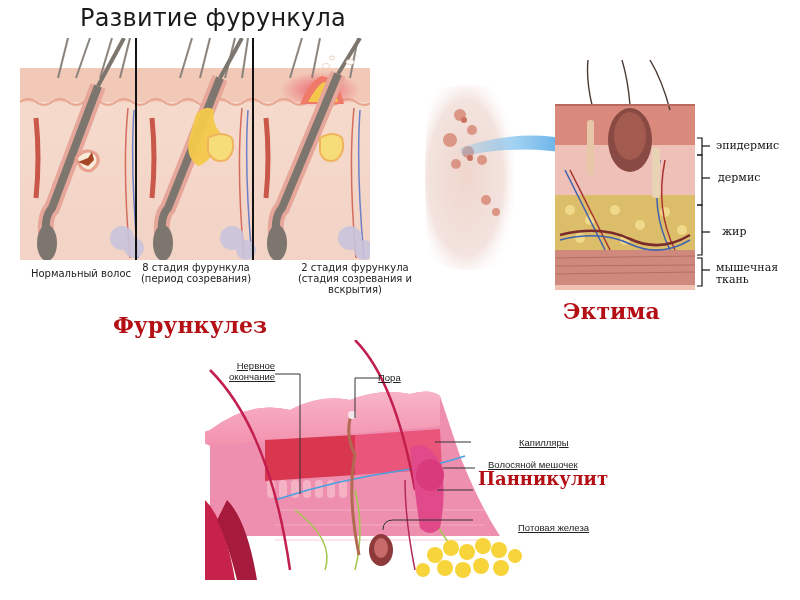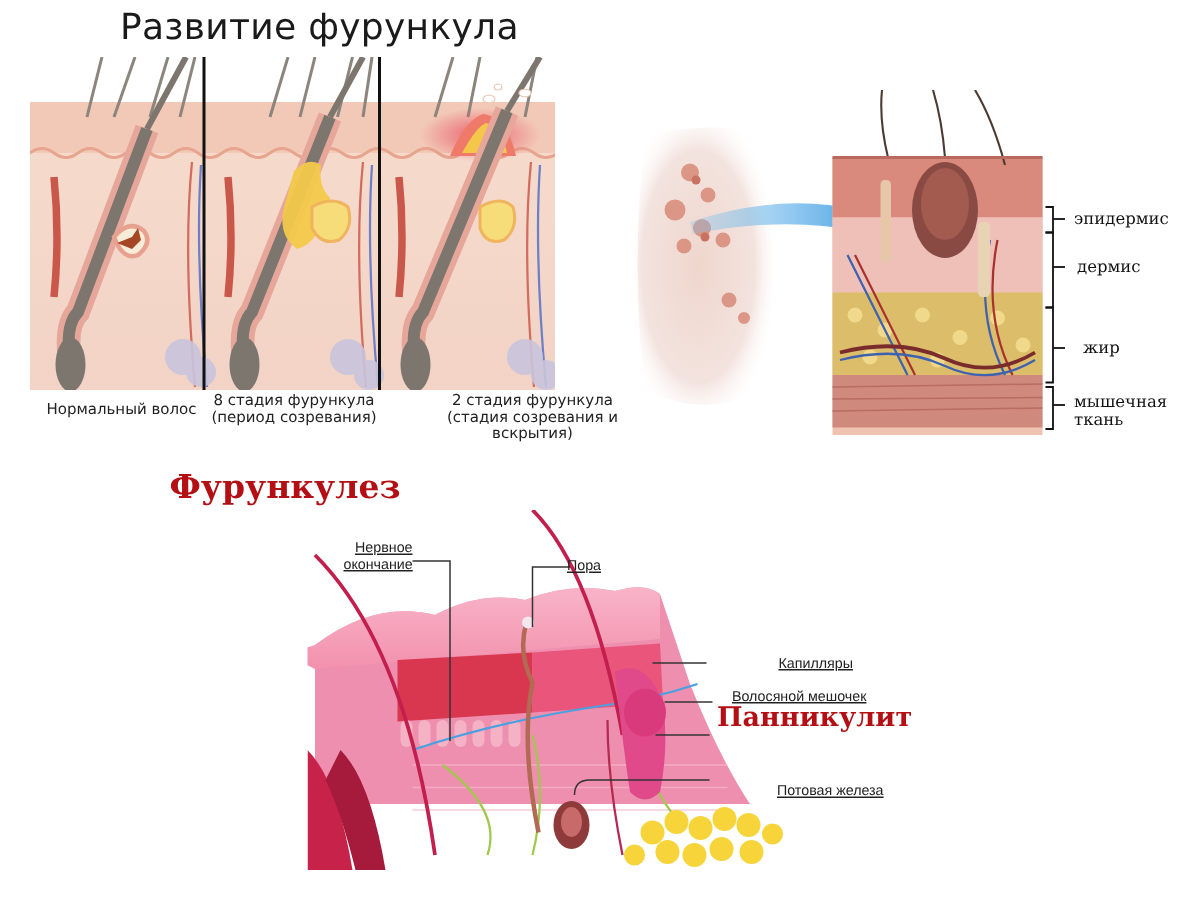--- a/index.html
+++ b/index.html
@@ -221,20 +221,21 @@
     </g>
   </svg>
 
   <div class="ec-label" style="left:296px; top:80px;">эпидермис</div>
   <div class="ec-label" style="left:298px; top:112px;">дермис</div>
   <div class="ec-label" style="left:302px; top:166px;">жир</div>
   <div class="ec-label" style="left:296px; top:202px;">
     <div>мышечная</div>
     <div>ткань</div>
   </div>
+  <div class="big-title" id="ec-name">Эктима</div>
 </div>
 
 <div class="panel" id="pann">
   <svg class="pa-art" viewBox="0 0 330 240">
     <defs>
       <linearGradient id="pinkTop" x1="0" y1="0" x2="0" y2="1">
         <stop offset="0" stop-color="#f8b4c8"></stop>
         <stop offset="1" stop-color="#f391ae"></stop>
       </linearGradient>
     </defs>

